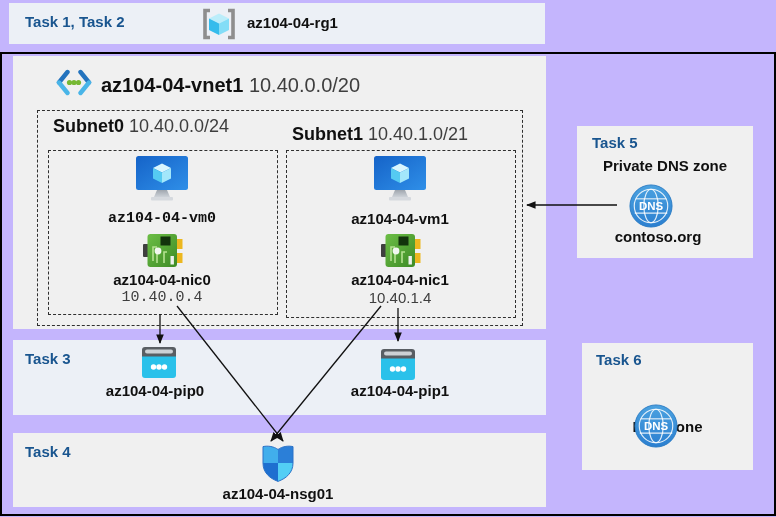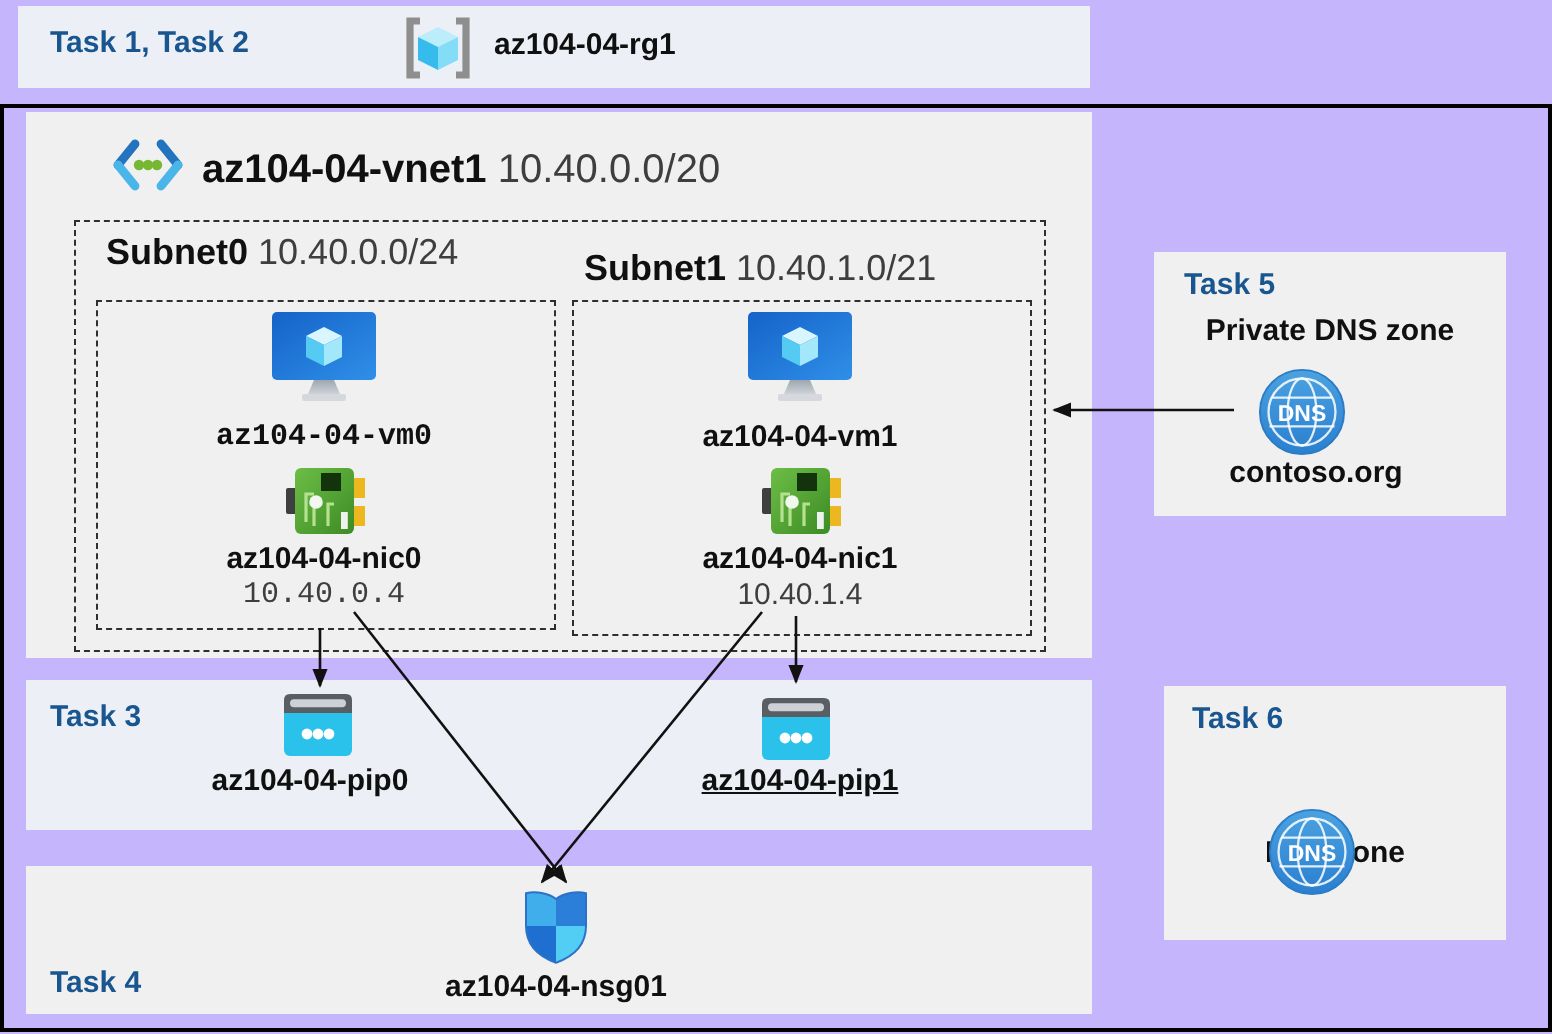--- a/index.html
+++ b/index.html
@@ -151,24 +151,24 @@
   <div class="res-label" style="left:85px;top:382px;width:140px;">az104-04-pip0</div>
 
   <svg class="abs" style="left:381px;top:349px;" width="34" height="31" viewBox="0 0 34 31">
     <rect x="0" y="1.5" width="34" height="29.5" rx="3" fill="#2AC1EA"></rect>
     <path d="M3,0 h28 q3,0 3,3 v6.5 h-34 v-6.5 q0,-3 3,-3 z" fill="#595E63"></path>
     <rect x="3" y="2.6" width="28" height="4" rx="2" fill="#CDD1D5"></rect>
     <circle cx="11.5" cy="20" r="2.7" fill="#fff"></circle>
     <circle cx="17" cy="20" r="2.7" fill="#fff"></circle>
     <circle cx="22.5" cy="20" r="2.7" fill="#fff"></circle>
   </svg>
-  <div class="res-label" style="left:330px;top:382px;width:140px;text-decoration:underline;">az104-04-pip1</div>
+  <div class="res-label" style="left:330px;top:382px;width:140px;">az104-04-pip1</div>
 
   <div class="panel" style="left:13px;top:433px;width:533px;height:74px;"></div>
-  <div class="task-label" style="left:25px;top:443px;margin-top:40px;">Task 4</div>
+  <div class="task-label" style="left:25px;top:443px;">Task 4</div>
 
   <svg class="abs" style="left:262px;top:444px;" width="32" height="38" viewBox="0 0 32 38">
     <defs>
       <clipPath id="shieldclip">
         <path d="M16,5.5 C12,2.5 6,1.5 1,2.6 L1,19 C1,28.5 7.5,34.3 16,37.4 C24.5,34.3 31,28.5 31,19 L31,2.6 C26,1.5 20,2.5 16,5.5 Z"></path>
       </clipPath>
     </defs>
     <g clip-path="url(#shieldclip)">
       <rect x="0" y="0" width="16" height="19" fill="#41AEEC"></rect>
       <rect x="16" y="0" width="16" height="19" fill="#2B7FD8"></rect>

